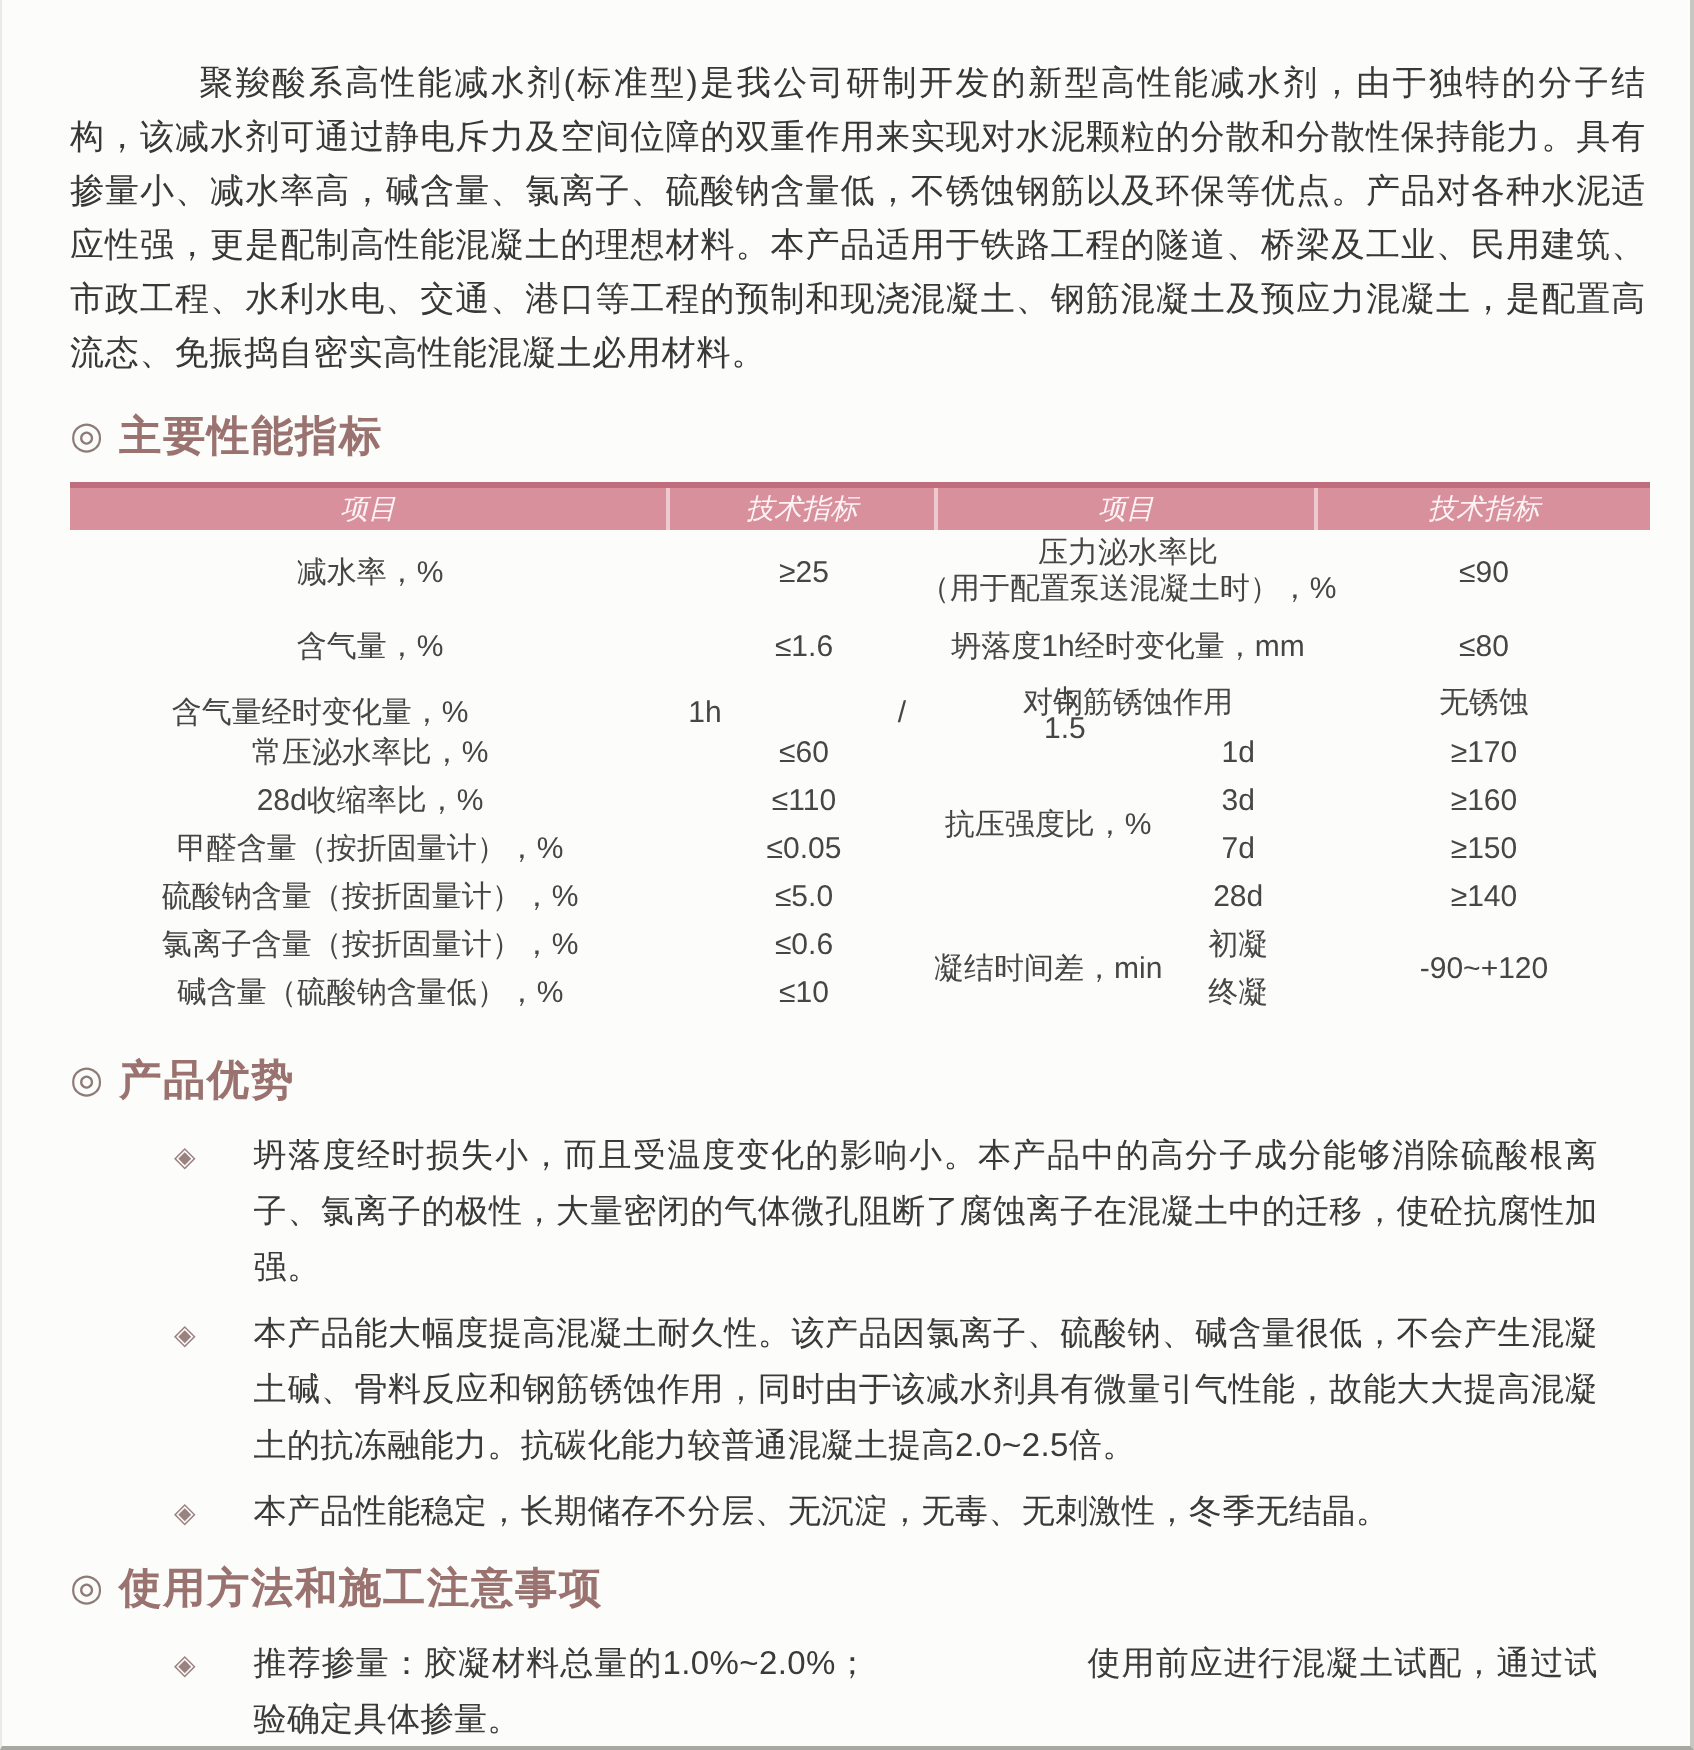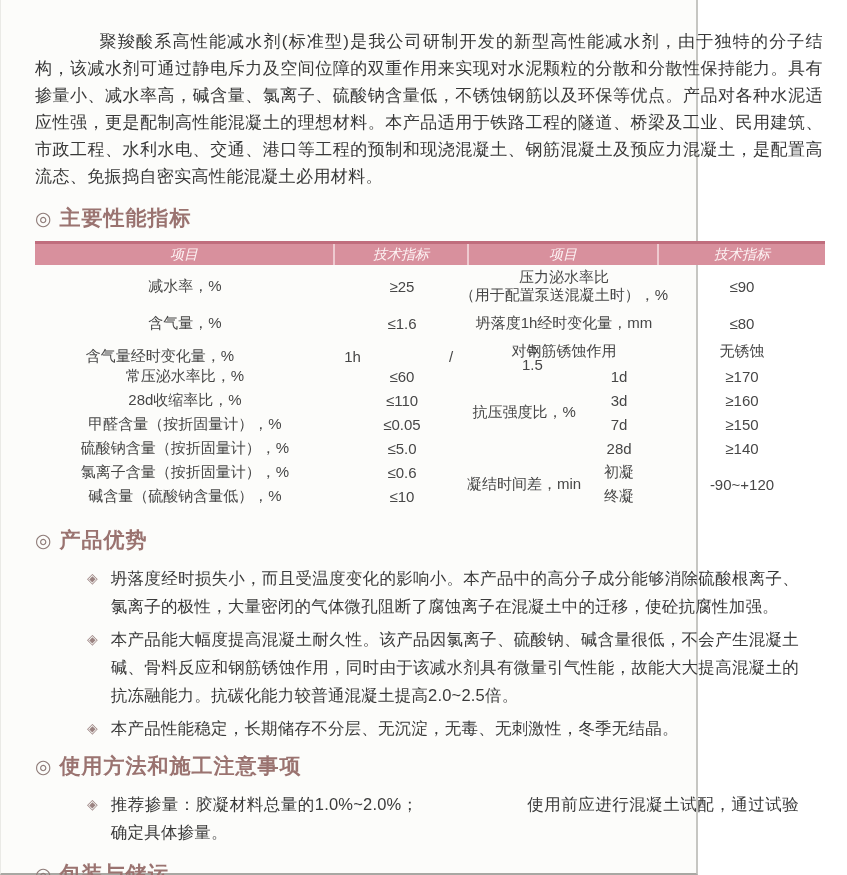--- a/index.html
+++ b/index.html
@@ -4,21 +4,21 @@
 <style>
   * { margin:0; padding:0; box-sizing:border-box; }
   html,body { width:847px; height:875px; overflow:hidden; }
   body {
     background:#ffffff;
     font-family:"Liberation Sans","DejaVu Sans",sans-serif;
     color:#3d3d3d;
   }
   .page {
     position:relative;
-    width:698px; height:875px;
+    width:847px; height:875px;
     background:#fcfcfa;
     border-right:2px solid #c6c6c2;
     border-bottom:2px solid #a8a8a3;
     border-left:1px solid #eaeae6;
     padding:28px 25px 0 34px;
   }
   
   .intro {
     width:788px;
     font-size:17px;
@@ -98,21 +98,21 @@
   .bullet-item {
     display:flex; align-items:flex-start; gap:13px;
     margin-bottom:5px;
   }
   .bullet-item .diamond {
     flex:0 0 auto;
     color:#9a8280; font-size:14px; line-height:28px;
   }
   .bullet-item .btext {
     font-size:16.5px; line-height:28px; color:#3a3a3a;
-    text-align:justify; letter-spacing:0.2px;
+    text-align:justify; letter-spacing:0.2px;margin-left:16px;
   }
   .usage-bullet .btext .note-gap { margin-left:104px; }
 </style>
 </head>
 <body>
 
 <div class="page">
 
   <p class="intro">聚羧酸系高性能减水剂(标准型)是我公司研制开发的新型高性能减水剂，由于独特的分子结构，该减水剂可通过静电斥力及空间位障的双重作用来实现对水泥颗粒的分散和分散性保持能力。具有掺量小、减水率高，碱含量、氯离子、硫酸钠含量低，不锈蚀钢筋以及环保等优点。产品对各种水泥适应性强，更是配制高性能混凝土的理想材料。本产品适用于铁路工程的隧道、桥梁及工业、民用建筑、市政工程、水利水电、交通、港口等工程的预制和现浇混凝土、钢筋混凝土及预应力混凝土，是配置高流态、免振捣自密实高性能混凝土必用材料。</p>
 

